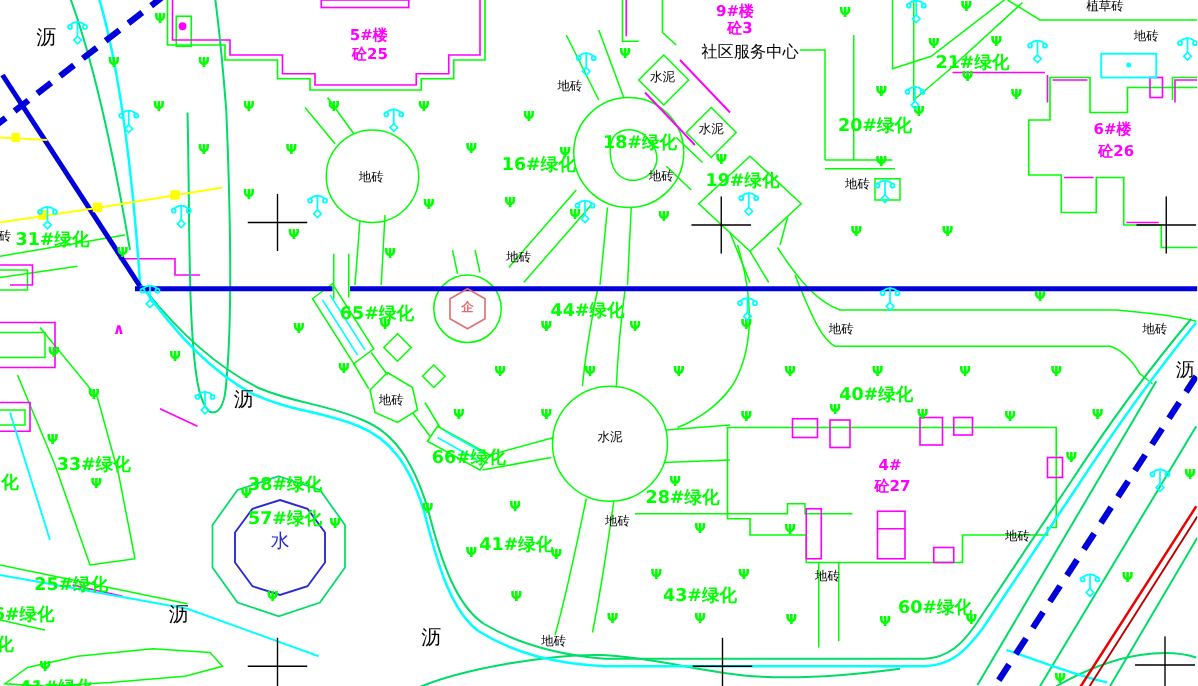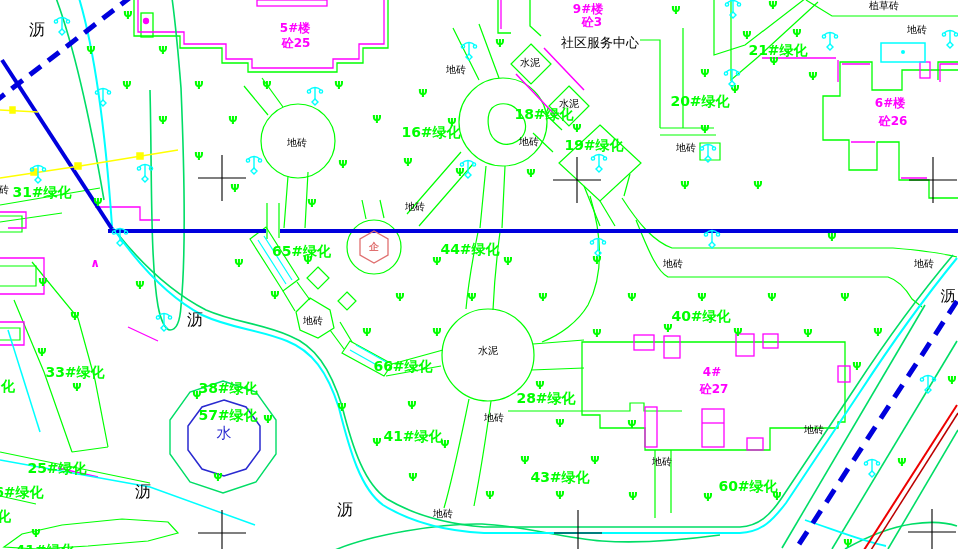--- a/index.html
+++ b/index.html
@@ -413,41 +413,41 @@
       <div class="map-label c-black" style="left: 600px; top: 42px; font-size: 13px;">社区服务中心</div>
       <div class="map-label c-black" style="left: 884px; top: 6px;">植草砖</div>
       <div class="map-label c-black" style="left: 917px; top: 30px;">地砖</div>
       <div class="map-label c-green" style="left: 778px; top: 50px;">21#绿化</div>
       <div class="map-label c-green" style="left: 700px; top: 101px;">20#绿化</div>
       <div class="map-label c-magenta" style="left: 890px; top: 103px;">6#楼</div>
       <div class="map-label c-magenta" style="left: 893px; top: 121px;">砼26</div>
       <div class="map-label c-black" style="left: 530px; top: 63px;">水泥</div>
       <div class="map-label c-black" style="left: 569px; top: 104px;">水泥</div>
       <div class="map-label c-black" style="left: 456px; top: 70px;">地砖</div>
-      <div class="map-label c-green" style="left: 512px; top: 114px; margin-left: 32px;">18#绿化</div>
+      <div class="map-label c-green" style="left: 512px; top: 114px;">18#绿化</div>
       <div class="map-label c-green" style="left: 431px; top: 132px;">16#绿化</div>
       <div class="map-label c-green" style="left: 594px; top: 145px;">19#绿化</div>
       <div class="map-label c-black" style="left: 529px; top: 142px;">地砖</div>
       <div class="map-label c-black" style="left: 297px; top: 143px;">地砖</div>
       <div class="map-label c-black" style="left: 686px; top: 148px;">地砖</div>
       <div class="map-label c-black" style="left: 4px; top: 190px;">砖</div>
       <div class="map-label c-green" style="left: 42px; top: 192px;">31#绿化</div>
       <div class="map-label c-black" style="left: 415px; top: 207px;">地砖</div>
       <div class="map-label c-green" style="left: 288px; top: 251px; padding-left: 27px;">65#绿化</div>
       <div class="map-label c-green" style="left: 470px; top: 249px;">44#绿化</div>
       <div class="map-label c-pav" style="left: 374px; top: 247px;">企</div>
       <div class="map-label c-magenta" style="left: 95px; top: 263px;">∧</div>
       <div class="map-label c-black" style="left: 673px; top: 264px;">地砖</div>
       <div class="map-label c-black" style="left: 924px; top: 264px;">地砖</div>
       <div class="map-label c-black" style="left: 948px; top: 296px; font-size: 15px;">沥</div>
       <div class="map-label c-green" style="left: 701px; top: 316px;">40#绿化</div>
       <div class="map-label c-black" style="left: 195px; top: 320px; font-size: 16px;">沥</div>
       <div class="map-label c-black" style="left: 313px; top: 321px;">地砖</div>
       <div class="map-label c-black" style="left: 488px; top: 351px;">水泥</div>
-      <div class="map-label c-green" style="left: 375px; top: 366px; margin-left: 28px;">66#绿化</div>
+      <div class="map-label c-green" style="left: 375px; top: 366px;">66#绿化</div>
       <div class="map-label c-green" style="left: 75px; top: 372px;">33#绿化</div>
       <div class="map-label c-magenta" style="left: 712px; top: 372px;">4#</div>
       <div class="map-label c-magenta" style="left: 714px; top: 389px;">砼27</div>
       <div class="map-label c-green" style="left: 8px; top: 386px;">化</div>
       <div class="map-label c-green" style="left: 228px; top: 388px;">38#绿化</div>
       <div class="map-label c-green" style="left: 546px; top: 398px;">28#绿化</div>
       <div class="map-label c-green" style="left: 228px; top: 415px;">57#绿化</div>
       <div class="map-label c-black" style="left: 494px; top: 418px;">地砖</div>
       <div class="map-label c-blue" style="left: 224px; top: 433px;">水</div>
       <div class="map-label c-black" style="left: 814px; top: 430px;">地砖</div>

